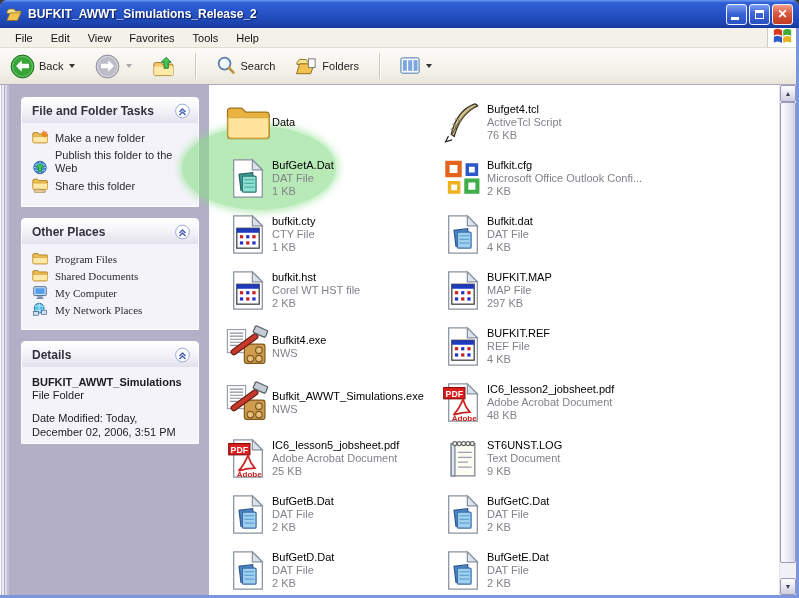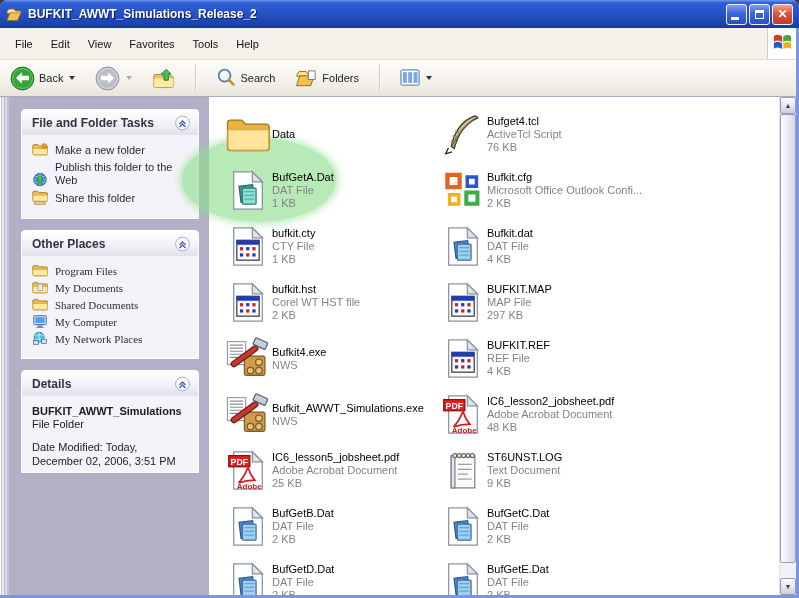--- a/index.html
+++ b/index.html
@@ -23,21 +23,21 @@
   .win-btn.close { background:linear-gradient(180deg,#f2a08c 0%,#d8573e 45%,#c03a22 100%); }
   .glyph-min { position:absolute; left:4px; bottom:4px; width:8px; height:3px; background:#fff; }
   .glyph-max { width:9px; height:9px; border:1px solid #fff; border-top:3px solid #fff; }
   .glyph-close { font-size:12px; font-weight:bold; line-height:1; }
 
   
   .chrome-inner { position:absolute; top:28px; left:0; right:3px; bottom:3px;
     display:flex; flex-direction:column; background:#f3f1ea; }
 
   
-  .menubar { height:32px; display:flex; align-items:stretch; background:#f3f1ea;
+  .menubar { height:20px; display:flex; align-items:stretch; background:#f3f1ea;
     border-bottom:1px solid #e0ddd0; }
   .menu-items { display:flex; flex:1; align-items:center; padding-left:6px; }
   .menu-item { font-size:11px; color:#111; padding:3px 9px; cursor:default; }
   .menu-logo { width:29px; background:#fff; border-left:1px solid #cfccc0;
     display:flex; align-items:center; justify-content:center; }
   .menu-logo svg { width:21px; height:20px; }
 
   
   .toolbar { height:37px; display:flex; align-items:center; gap:12px; padding:0 6px;
     background:linear-gradient(180deg,#fdfcf9 0%,#f1efe6 70%,#e8e5da 100%);
@@ -292,31 +292,20 @@
               <div class="task-item">
                 <span class="task-icon">
                   <svg viewBox="0 0 18 16">
                     <path d="M1 4c0-1 .5-1.5 1.5-1.5h4L8 4h8c1 0 1.5.5 1.5 1.5v7c0 1-.5 1.5-1.5 1.5H2.5C1.5 14 1 13.5 1 12.5Z" fill="#f0bd4e" stroke="#a5791f"></path>
                     <path d="M1 6.8h16.5v5.7c0 .8-.5 1.3-1.3 1.3H2.3c-.8 0-1.3-.5-1.3-1.3Z" fill="#ffe9a8" stroke="#d8ab4a"></path>
                   </svg>
                 </span>
                 <span class="task-label">Program Files</span>
               </div>
 
-              <div class="task-item">
-                <span class="task-icon">
-                  <svg viewBox="0 0 18 16">
-                    <path d="M1 4c0-1 .5-1.5 1.5-1.5h4L8 4h8c1 0 1.5.5 1.5 1.5v7c0 1-.5 1.5-1.5 1.5H2.5C1.5 14 1 13.5 1 12.5Z" fill="#f0bd4e" stroke="#a5791f"></path>
-                    <path d="M1 6.8h16.5v5.7c0 .8-.5 1.3-1.3 1.3H2.3c-.8 0-1.3-.5-1.3-1.3Z" fill="#ffe9a8" stroke="#d8ab4a"></path>
-                    <rect x="6.8" y="4.2" width="5" height="7" fill="#fff" stroke="#6a7586" stroke-width=".6"></rect>
-                    <path d="M8 6h2.6M8 7.5h2.6M8 9h2" stroke="#9aa4b4" stroke-width=".5"></path>
-                  </svg>
-                </span>
-                <span class="task-label">My Documents</span>
-              </div>
 
               <div class="task-item">
                 <span class="task-icon">
                   <svg viewBox="0 0 18 16">
                     <path d="M1 4c0-1 .5-1.5 1.5-1.5h4L8 4h8c1 0 1.5.5 1.5 1.5v7c0 1-.5 1.5-1.5 1.5H2.5C1.5 14 1 13.5 1 12.5Z" fill="#f0bd4e" stroke="#a5791f"></path>
                     <path d="M1 6.8h16.5v5.7c0 .8-.5 1.3-1.3 1.3H2.3c-.8 0-1.3-.5-1.3-1.3Z" fill="#ffe9a8" stroke="#d8ab4a"></path>
                   </svg>
                 </span>
                 <span class="task-label">Shared Documents</span>
               </div>

